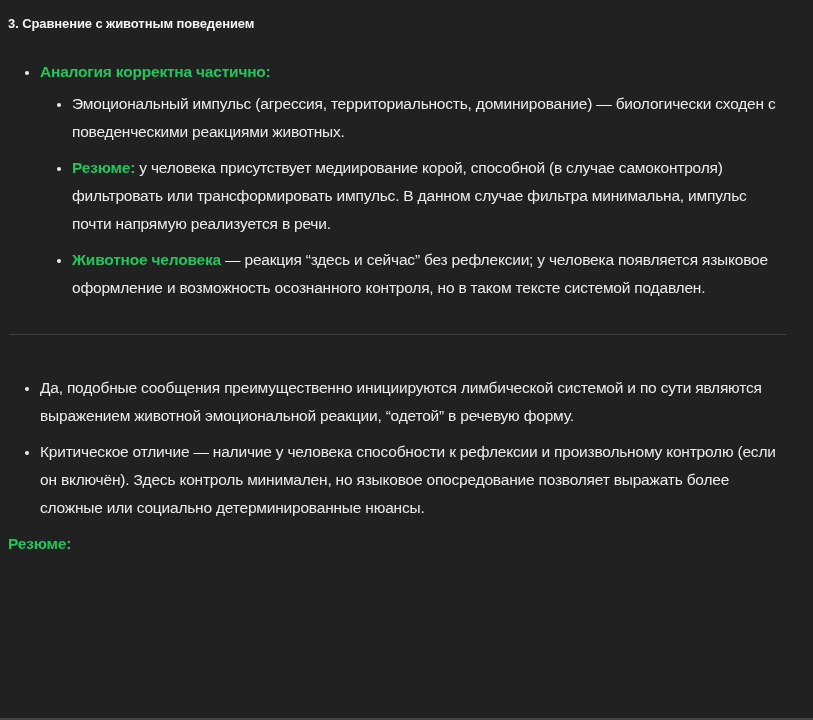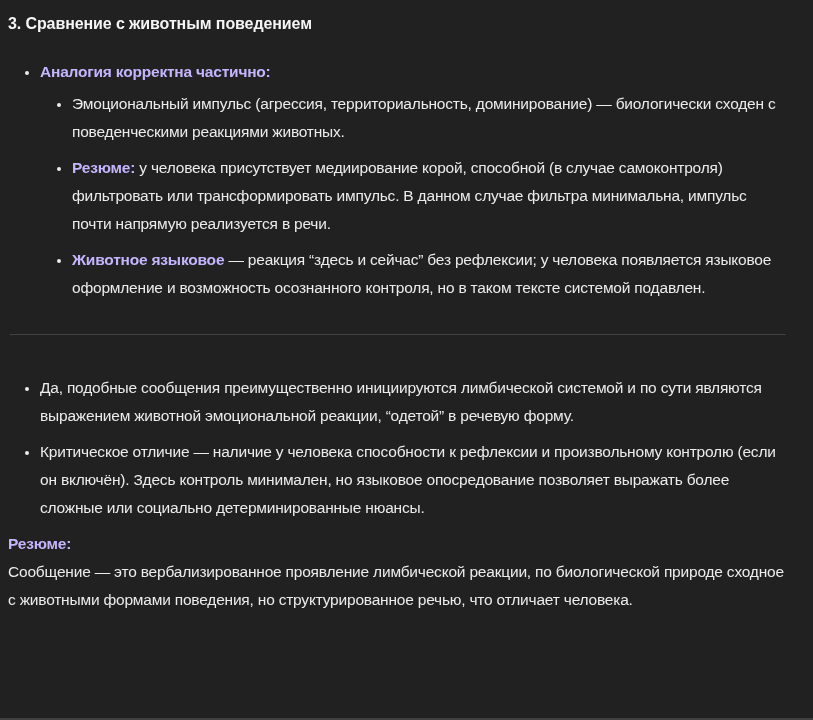--- a/index.html
+++ b/index.html
@@ -15,21 +15,21 @@
     font-family: "Liberation Sans", sans-serif;
     font-size: 15.5px;
     line-height: 28px;
     letter-spacing: -0.2px;
     position: relative;
   }
   .doc {
     padding: 10px 27px 0 8px; 
   }
   h3 {
-    font-size: 16px;
+    font-size: 13px;
     line-height: 28px;
     font-weight: 700;
     color: #f5f5f5;
     margin: 0 0 20px 0;
     letter-spacing: -0.1px;
   }
   h3.second {
     margin-bottom: 13px;
   }
   ul {
@@ -44,21 +44,21 @@
   li {
     margin: 0 0 8px 0;
     padding-left: 0;
   }
   li::marker {
     color: #ececec;
     font-size: 13px;
   }
   strong {
     font-weight: 700;
-    color: #c4b5fd;
+    color: #22c55e;
   }
   hr.section-divider {
     border: none;
     border-top: 1px solid #414141;
     margin: 32px 0 39px 2px;
   }
   p.summary {
     margin: 6px 0 0 0;
   }
   .bottom-line {
@@ -76,33 +76,32 @@
 <div class="doc">
 
   <h3>3. Сравнение с животным поведением</h3>
 
   <ul>
     <li>
       <strong>Аналогия корректна частично:</strong>
       <ul>
         <li><span>Эмоциональный импульс (агрессия, территориальность, доминирование) — биологически сходен с поведенческими реакциями животных.</span></li>
         <li><strong>Резюме:</strong><span> у человека присутствует медиирование корой, способной (в случае самоконтроля) фильтровать или трансформировать импульс. В данном случае фильтра минимальна, импульс почти напрямую реализуется в речи.</span></li>
-        <li><strong>Животное языковое</strong><span> — реакция “здесь и сейчас” без рефлексии; у человека появляется языковое оформление и возможность осознанного контроля, но в таком тексте системой подавлен.</span></li>
+        <li><strong>Животное человека</strong><span> — реакция “здесь и сейчас” без рефлексии; у человека появляется языковое оформление и возможность осознанного контроля, но в таком тексте системой подавлен.</span></li>
       </ul>
     </li>
   </ul>
 
   <hr class="section-divider">
 
 
   <ul>
     <li><span>Да, подобные сообщения преимущественно инициируются лимбической системой и по сути являются выражением животной эмоциональной реакции, “одетой” в речевую форму.</span></li>
     <li><span>Критическое отличие — наличие у человека способности к рефлексии и произвольному контролю (если он включён). Здесь контроль минимален, но языковое опосредование позволяет выражать более сложные или социально детерминированные нюансы.</span></li>
   </ul>
 
   <p class="summary">
     <strong>Резюме:</strong><br>
-    <span>Сообщение — это вербализированное проявление лимбической реакции, по биологической природе сходное с животными формами поведения, но структурированное речью, что отличает человека.</span>
   </p>
 
 </div>
 
 <div class="bottom-line"></div>
 
 </body></html>

